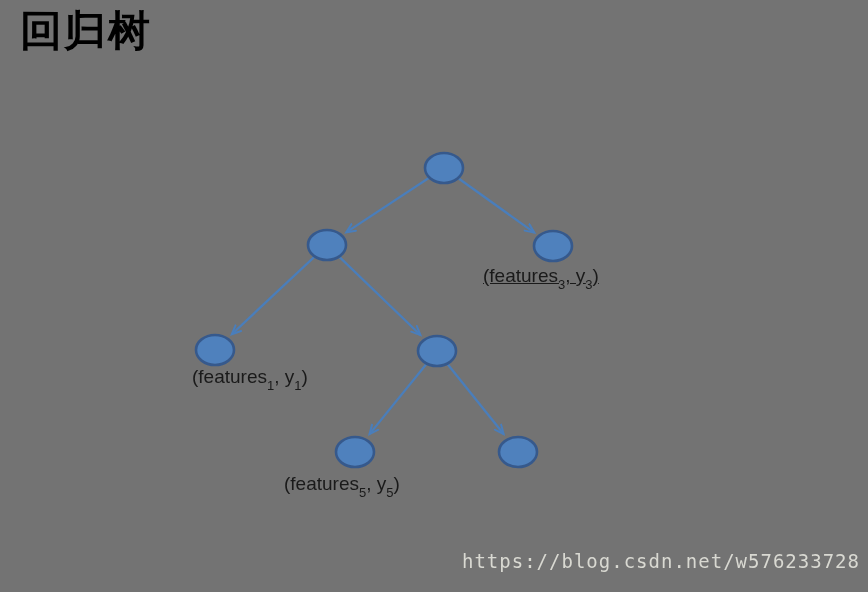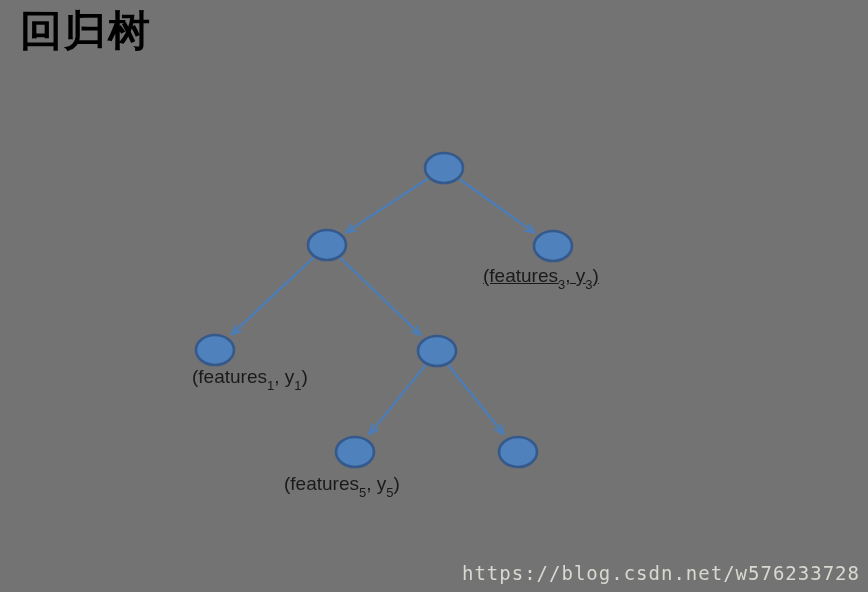--- a/index.html
+++ b/index.html
@@ -47,21 +47,21 @@
     line-height: 0;
   }
   .lbl-0 { left: 483px; top: 265px; text-decoration: underline; }
   .lbl-1 { left: 152px; top: 366px; margin-left: 40px; }
   .lbl-2 { left: 284px; top: 473px; }
   .lbl-3 { left: 281px; top: 503px; }
   .lbl-4 { left: 464px; top: 473px; }
   .watermark {
     position: absolute;
     right: 8px;
-    bottom: 8px;
+    bottom: 20px;
     font-family: "DejaVu Sans Mono", "Liberation Mono", monospace;
     font-size: 19px;
     letter-spacing: 1px;
     color: #d9d9d2;
     white-space: nowrap;
   }
 </style>
 </head>
 <body>
 

